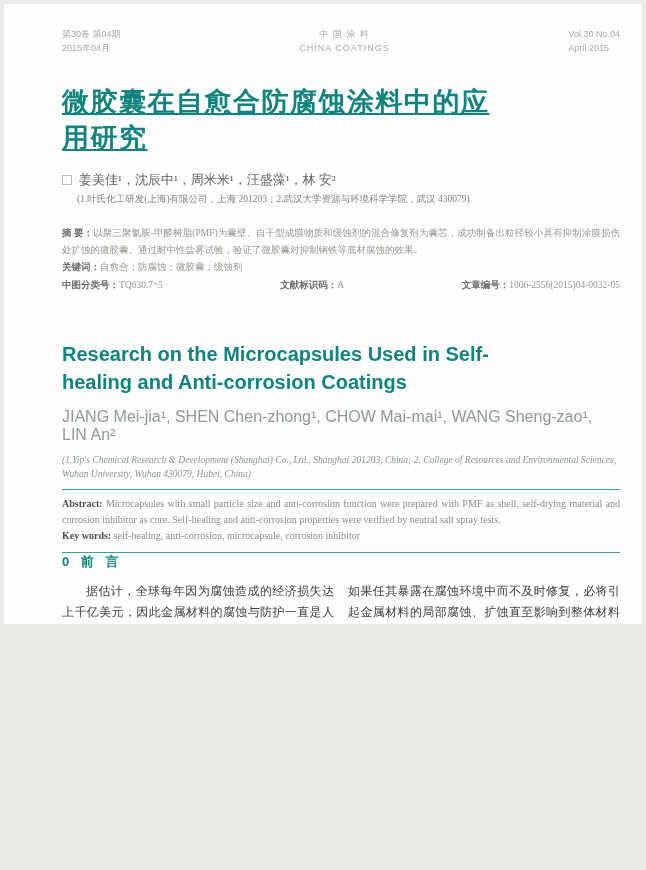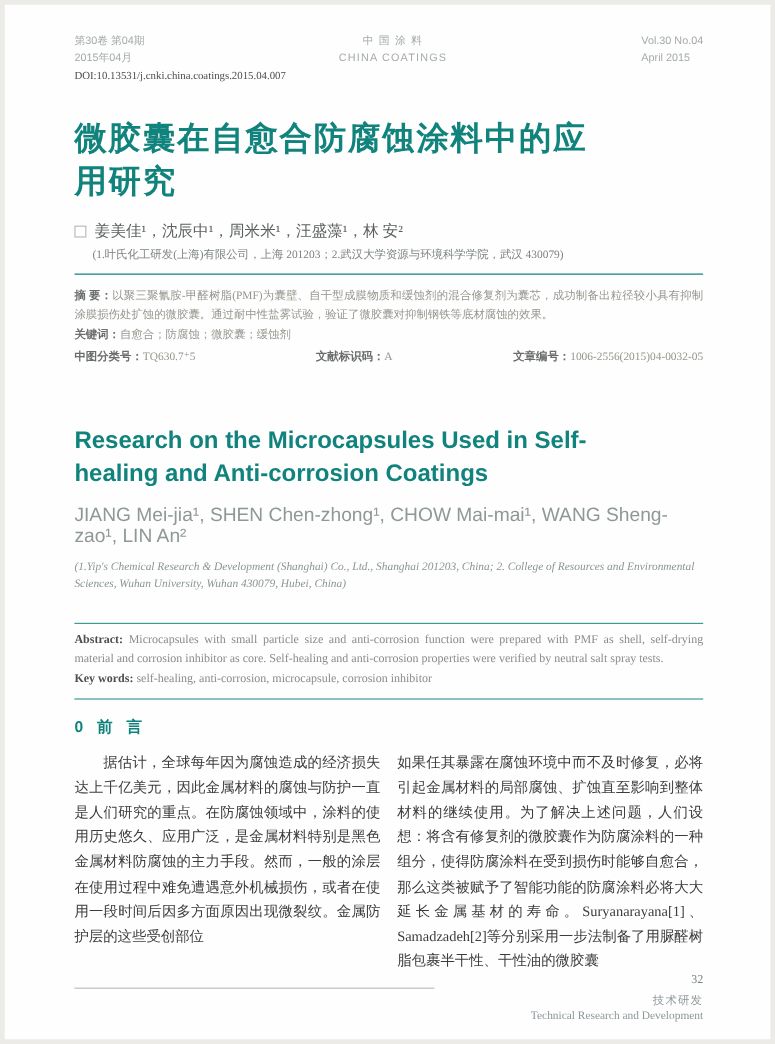--- a/index.html
+++ b/index.html
@@ -4,24 +4,24 @@
 <style>
   html,body{margin:0;padding:0;}
   body{
     width:646px;height:870px;
     background:#ecebe8;
     font-family:"Liberation Serif","DejaVu Serif",serif;
     -webkit-font-smoothing:antialiased;
   }
   .page{
     box-sizing:border-box;
-    width:638px;height:862px;
+    width:638px;height:620px;
     margin:4px;
     background:#fefefe;
-    padding:24px 56px 14px 58px;
+    padding:24px 22px 14px 58px;
     display:flex;flex-direction:column;
     overflow:hidden;
   }
   
   .j-header{
     display:flex;justify-content:space-between;align-items:flex-start;
     color:#a3aaa9;font-size:9px;line-height:1.5;
     font-family:"Liberation Sans","DejaVu Sans",sans-serif;
   }
   .j-header .cell{white-space:nowrap;}
@@ -33,20 +33,21 @@
   }
   
   .title-cn{
     margin:30px 0 0 0;
     max-width:452px;
     color:#11837d;
     font-family:"Liberation Sans","DejaVu Sans",sans-serif;
     font-weight:bold;
     font-size:27px;line-height:1.32;
     letter-spacing:1.5px;
+    text-decoration:underline;
   }
   
   .authors-row{
     margin-top:15px;display:flex;align-items:center;gap:7px;
     font-size:13px;color:#5b5f5f;
   }
   .author-marker{
     display:inline-block;width:8px;height:8px;
     border:1px solid #b9bdbd;background:#fff;flex:0 0 auto;
   }
@@ -76,21 +77,21 @@
     font-weight:bold;font-size:20px;line-height:1.4;
   }
   .authors-en{
     margin-top:12px;font-size:16px;color:#8f9898;
     font-family:"Liberation Sans","DejaVu Sans",sans-serif;
   }
   .affiliation-en{
     margin-top:9px;font-size:9.5px;font-style:italic;color:#8b9494;line-height:1.5;
   }
   .abstract-en{
-    margin-top:24px;
+    margin-top:8px;
     border-top:1px solid #3f9a93;border-bottom:1px solid #3f9a93;
     padding:6px 0 8px 0;
     font-size:10px;line-height:1.6;color:#8b8b88;
   }
   .abstract-en p{margin:0;text-align:justify;}
   .abstract-en .lbl{color:#4c4f4f;font-weight:bold;}
   
   .section-spacer{height:148px;}
   .section-title{
     margin:0 0 10px 0;
@@ -125,21 +126,20 @@
     </div>
     <div class="cell center">
       <div>中 国 涂 料</div>
       <div>CHINA COATINGS</div>
     </div>
     <div class="cell right">
       <div>Vol.30 No.04</div>
       <div>April 2015</div>
     </div>
   </div>
-  <div class="doi">DOI:10.13531/j.cnki.china.coatings.2015.04.007</div>
 
   <h1 class="title-cn">微胶囊在自愈合防腐蚀涂料中的应用研究</h1>
 
   <div class="authors-row">
     <span class="author-marker"></span>
     <span>姜美佳¹，沈辰中¹，周米米¹，汪盛藻¹，林  安²</span>
   </div>
   <div class="affiliation-cn">(1.叶氏化工研发(上海)有限公司，上海  201203；2.武汉大学资源与环境科学学院，武汉  430079)</div>
 
   <div class="rule-thick"></div>

